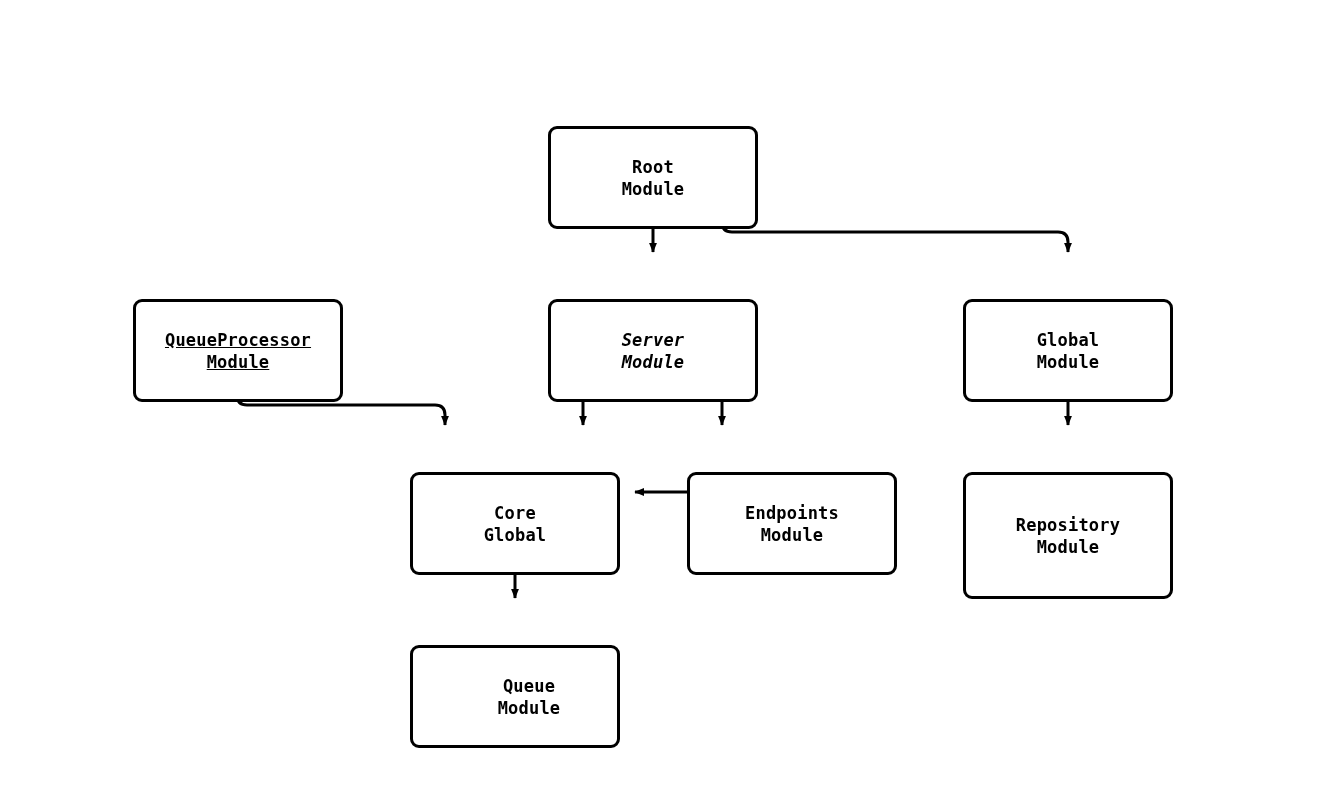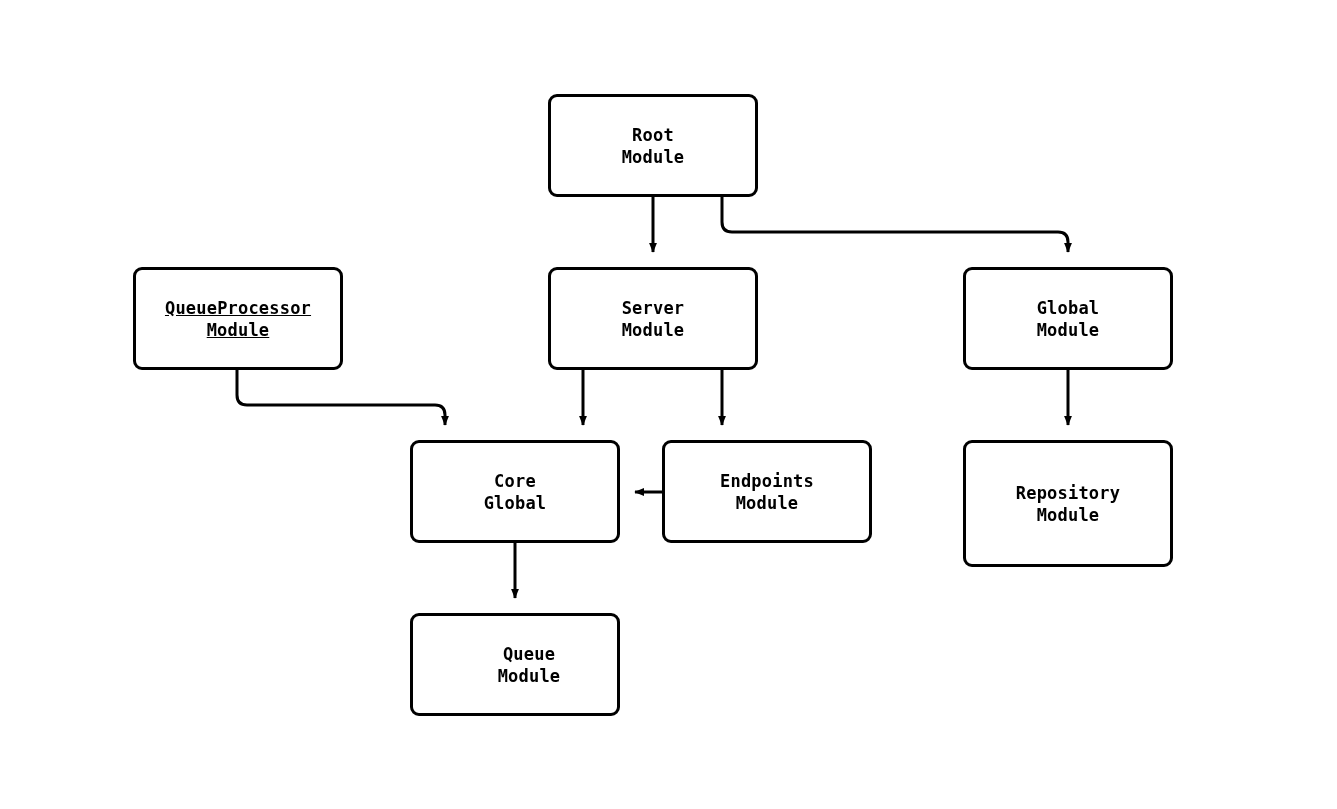--- a/index.html
+++ b/index.html
@@ -30,20 +30,21 @@
     position: absolute;
     box-sizing: border-box;
     background: #ffffff;
     border: 3px solid #000000;
     border-radius: 9px;
     display: flex;
     flex-direction: column;
     align-items: center;
     justify-content: center;
     z-index: 2;
+    margin-top: 32px;
   }
   .node-label {
     font-family: "DejaVu Sans Mono", "Liberation Mono", monospace;
     font-size: 17px;
     line-height: 22px;
     font-weight: 700;
     color: #000000;
     text-align: center;
     white-space: pre;
     letter-spacing: 0.2px;
@@ -81,36 +82,36 @@
   <div class="node" style="left:548px; top:94px; width:210px; height:103px;">
     <div class="node-label">Root
 Module</div>
   </div>
 
   <div class="node" style="left:133px; top:267px; width:210px; height:103px;text-decoration:underline;">
     <div class="node-label">QueueProcessor
 Module</div>
   </div>
 
-  <div class="node" style="left:548px; top:267px; width:210px; height:103px;">
+  <div class="node" style="left:548px; top:267px; width:210px; height:103px;font-style:italic;">
     <div class="node-label">Server
 Module</div>
   </div>
 
   <div class="node" style="left:963px; top:267px; width:210px; height:103px;">
     <div class="node-label">Global
 Module</div>
   </div>
 
   <div class="node" style="left:410px; top:440px; width:210px; height:103px;">
     <div class="node-label">Core
 Global</div>
   </div>
 
-  <div class="node" style="left:662px; top:440px; width:210px; height:103px;">
+  <div class="node" style="left:687px; top:440px; width:210px; height:103px;">
     <div class="node-label">Endpoints
 Module</div>
   </div>
 
   <div class="node" style="left:963px; top:440px; width:210px; height:127px;">
     <div class="node-label">Repository
 Module</div>
   </div>
 
   <div class="node" style="left:410px; top:613px; width:210px; height:103px;padding-left:28px;">

